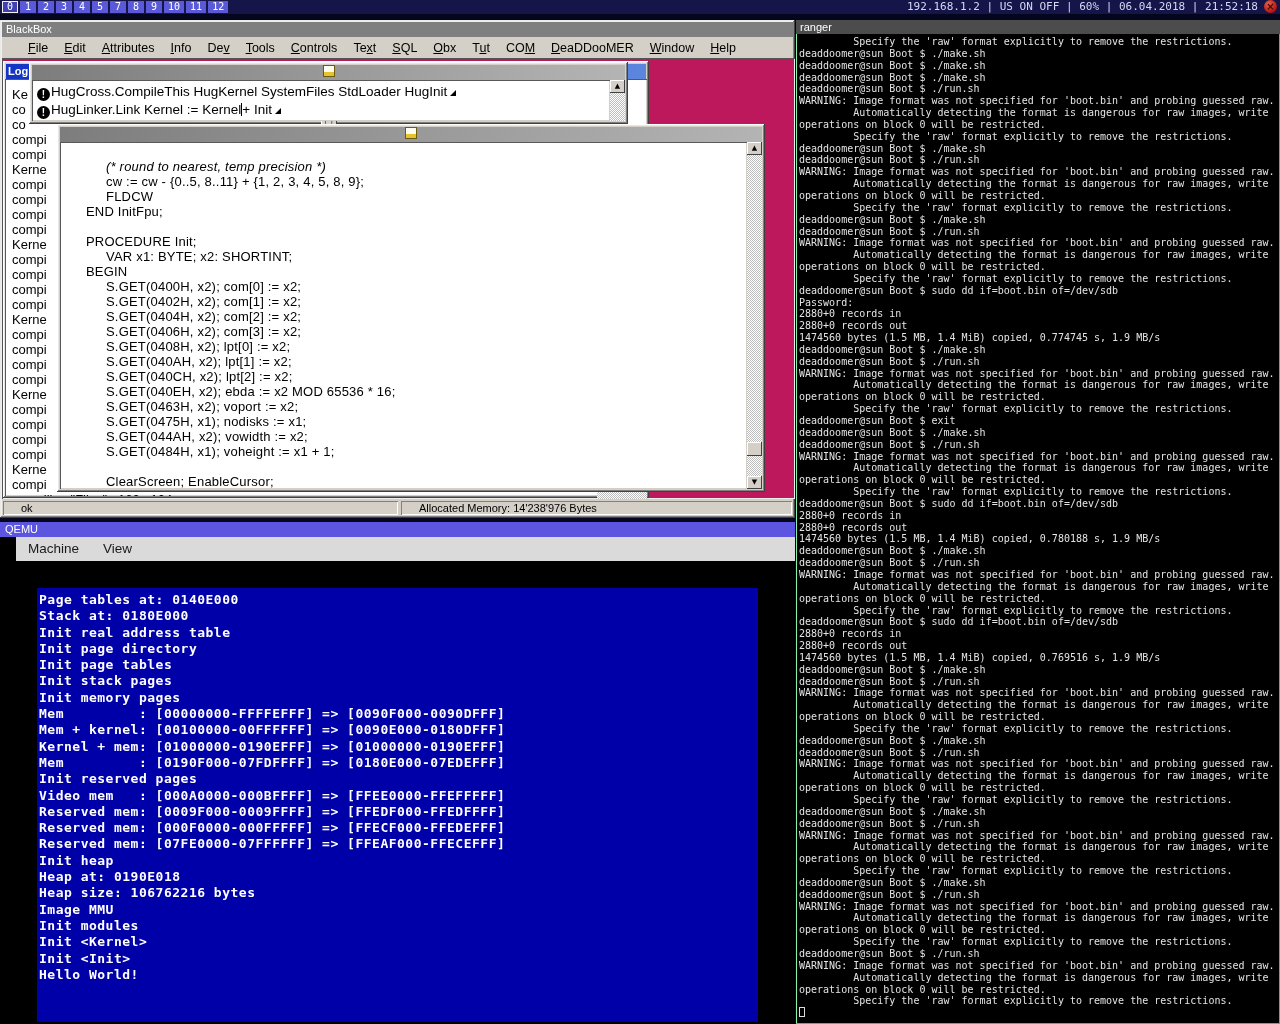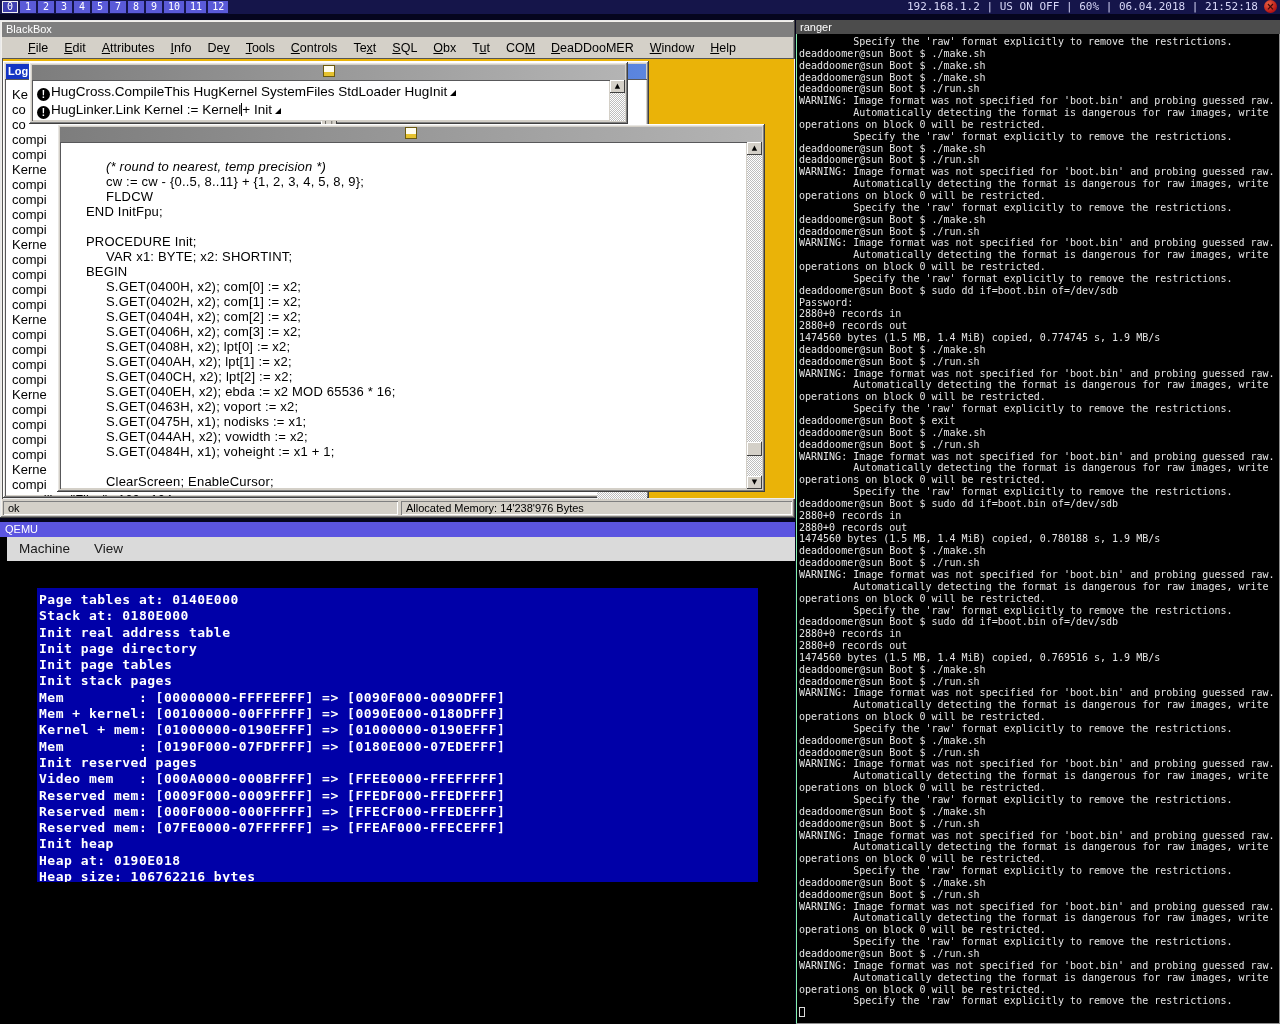--- a/index.html
+++ b/index.html
@@ -38,26 +38,26 @@
   .sthumb { position:absolute; left:0; width:15px; background:#d4d0c8;
             box-shadow: inset -1px -1px 0 #404040, inset 1px 1px 0 #fff; }
 
   
   .bb-win { left:0; top:20px; width:795px; height:498px; }
   .bb-title { position:absolute; left:2px; top:2px; right:2px; height:15px; background:#7f7f7f;
               color:#fff; font:11px/15px "Liberation Sans", sans-serif; padding-left:4px; }
   .bb-menu { position:absolute; left:2px; top:18px; right:2px; height:20px; background:#d4d0c8;
              font:12.5px/20px "Liberation Sans", sans-serif; color:#000; white-space:nowrap;padding-left:18px; }
   .menu-item { display:inline-block; padding:0 8px; }
-  .bb-mdi { position:absolute; left:2px; top:38px; right:0; height:441px; background:#eab308;
+  .bb-mdi { position:absolute; left:2px; top:38px; right:0; height:441px; background:#be185d;
             box-shadow: inset 1px 1px 0 #555, inset -1px -1px 0 #eee; overflow:hidden; }
   .bb-status { position:absolute; left:2px; top:480px; right:2px; height:16px; background:#d4d0c8;
                display:flex; gap:3px; padding:1px; font:11px/12px "Liberation Sans", sans-serif; }
   .status-panel { box-shadow: inset 1px 1px 0 #808080, inset -1px -1px 0 #fff;
-                  padding:1px 5px; color:#000; }
+                  padding:1px 18px; color:#000; }
   .status-panel.left { width:395px; }
   .status-panel.right { flex:1; }
 
   
   .child { position:absolute; background:#d4d0c8;
            box-shadow: inset -1px -1px 0 #404040, inset 1px 1px 0 #fff,
                        inset -2px -2px 0 #808080, inset 2px 2px 0 #e8e6e2; }
   .tbar { position:absolute; left:3px; top:3px; right:3px; height:15px; display:flex;
           align-items:center; gap:3px; padding:0 2px; color:#fff;
           font:bold 11px/15px "Liberation Sans", sans-serif; }
@@ -90,25 +90,25 @@
   .code-line.ind2 { padding-left:46px; }
   .code-line.italic { font-style:italic; }
   .ker-scroll { position:absolute; right:3px; top:18px; bottom:3px; width:15px; }
 
   .dither-block { position:absolute; left:595px; top:434px; width:50px; height:7px; z-index:2; }
 
   
   .qemu { left:0; top:522px; width:795px; height:502px; background:#000; }
   .q-title { position:absolute; left:0; top:0; right:0; height:15px; background:#5b55e0;
              color:#fff; font:11px/15px "Liberation Sans", sans-serif; padding-left:5px; }
-  .q-menu { position:absolute; left:7px; top:15px; right:0; height:36px; background:#dadada;
+  .q-menu { position:absolute; left:16px; top:15px; right:0; height:36px; background:#dadada;
             color:#1a1a1a; font:13.5px/24px "Liberation Sans", sans-serif;text-decoration:underline; }
   .q-menu-item { display:inline-block; padding:0 12px; }
   .q-client { position:absolute; left:0; top:39px; right:0; bottom:0; background:#000; overflow:hidden; }
-  .q-screen { position:absolute; left:37px; top:27px; width:721px; height:294px;
+  .q-screen { position:absolute; left:37px; top:27px; width:721px; height:434px;
               padding:4px 0 16px 2px; overflow:hidden; }
   .console-line { font:bold 13px/16.3px "DejaVu Sans Mono", monospace; letter-spacing:.5px;
                   color:#fff; white-space:pre; }
 
   
   .ranger { left:796px; top:20px; width:484px; height:1004px; background:#000;
             border-left:1px solid #86efac; border-right:1px solid #8f8f8f;
             border-bottom:1px solid #8f8f8f; }
   .r-title { position:absolute; left:-1px; top:0; right:-1px; height:14px; background:#4c4c4c;
              color:#fff; font:11px/14px "Liberation Sans", sans-serif; padding-left:4px; }
@@ -252,20 +252,21 @@
   <div class="q-title">QEMU</div>
   <div class="q-menu"><span class="q-menu-item">Machine</span><span class="q-menu-item">View</span></div>
   <div class="q-client">
     <div class="q-screen" id="qemu-screen" style="background: rgb(0, 0, 168);">
         <div class="console-line">Page tables at: 0140E000</div>
         <div class="console-line">Stack at: 0180E000</div>
         <div class="console-line">Init real address table</div>
         <div class="console-line">Init page directory</div>
         <div class="console-line">Init page tables</div>
         <div class="console-line">Init stack pages</div>
+        <div class="console-line">Init memory pages</div>
         <div class="console-line">Mem         : [00000000-FFFFEFFF] =&gt; [0090F000-0090DFFF]</div>
         <div class="console-line">Mem + kernel: [00100000-00FFFFFF] =&gt; [0090E000-0180DFFF]</div>
         <div class="console-line">Kernel + mem: [01000000-0190EFFF] =&gt; [01000000-0190EFFF]</div>
         <div class="console-line">Mem         : [0190F000-07FDFFFF] =&gt; [0180E000-07EDEFFF]</div>
         <div class="console-line">Init reserved pages</div>
         <div class="console-line">Video mem   : [000A0000-000BFFFF] =&gt; [FFEE0000-FFEFFFFF]</div>
         <div class="console-line">Reserved mem: [0009F000-0009FFFF] =&gt; [FFEDF000-FFEDFFFF]</div>
         <div class="console-line">Reserved mem: [000F0000-000FFFFF] =&gt; [FFECF000-FFEDEFFF]</div>
         <div class="console-line">Reserved mem: [07FE0000-07FFFFFF] =&gt; [FFEAF000-FFECEFFF]</div>
         <div class="console-line">Init heap</div>

